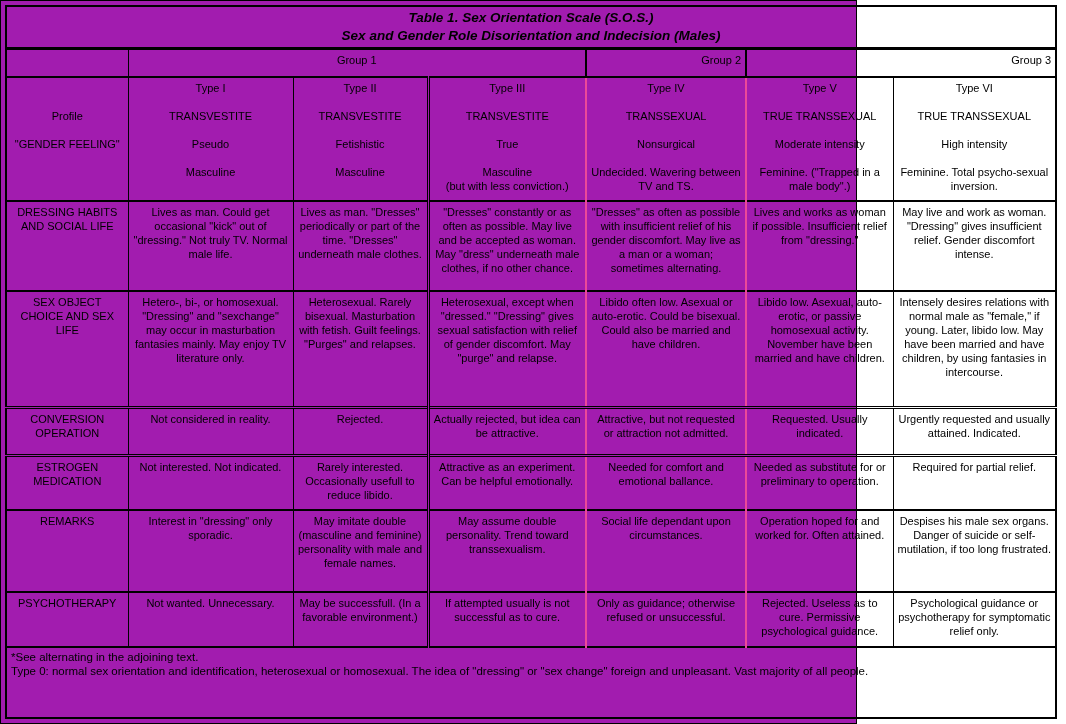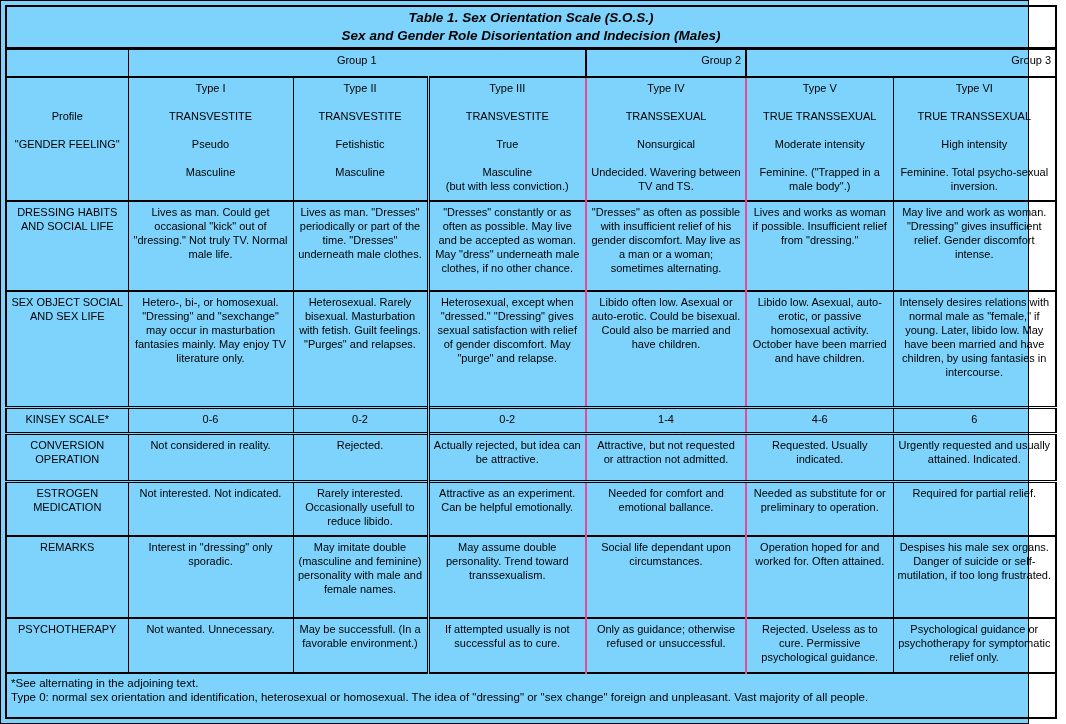--- a/index.html
+++ b/index.html
@@ -1,19 +1,19 @@
 <!DOCTYPE html>
 <html><head>
 <meta charset="utf-8">
 <style>
   html,body{margin:0;padding:0;background:#fff;}
   body{font-family:"Liberation Sans",sans-serif;color:#000;}
   .page{
-    width:1029px;height:724px;box-sizing:border-box;
-    border:1px solid #000;padding:4px;background:#7dd3fc;
+    width:857px;height:724px;box-sizing:border-box;
+    border:1px solid #000;padding:4px;background:#a21caf;
   }
   table.sos{
     width:100%;height:100%;
     border-collapse:collapse;table-layout:fixed;
     border:2px solid #000;
   }
   td{
     border:1px solid #000;
     vertical-align:top;text-align:center;
     font-size:11px;line-height:14px;
@@ -126,38 +126,29 @@
       <td>DRESSING HABITS AND SOCIAL LIFE</td>
       <td>Lives as man. Could get occasional "kick" out of "dressing." Not truly TV. Normal male life.</td>
       <td>Lives as man. "Dresses" periodically or part of the time. "Dresses" underneath male clothes.</td>
       <td>"Dresses" constantly or as often as possible. May live and be accepted as woman. May "dress" underneath male clothes, if no other chance.</td>
       <td>"Dresses" as often as possible with insufficient relief of his gender discomfort. May live as a man or a woman; sometimes alternating.</td>
       <td>Lives and works as woman if possible. Insufficient relief from "dressing."</td>
       <td>May live and work as woman. "Dressing" gives insufficient relief. Gender discomfort intense.</td>
     </tr>
 
     <tr class="body sep" style="height:117px">
-      <td>SEX OBJECT SOCIAL AND SEX LIFE</td>
+      <td>SEX OBJECT CHOICE AND SEX LIFE</td>
       <td>Hetero-, bi-, or homosexual. "Dressing" and "sexchange" may occur in masturbation fantasies mainly. May enjoy TV literature only.</td>
       <td>Heterosexual. Rarely bisexual. Masturbation with fetish. Guilt feelings. "Purges" and relapses.</td>
       <td>Heterosexual, except when "dressed." "Dressing" gives sexual satisfaction with relief of gender discomfort. May "purge" and relapse.</td>
       <td>Libido often low. Asexual or auto-erotic. Could be bisexual. Could also be married and have children.</td>
-      <td>Libido low. Asexual, auto-erotic, or passive homosexual activity. October have been married and have children.</td>
+      <td>Libido low. Asexual, auto-erotic, or passive homosexual activity. November have been married and have children.</td>
       <td>Intensely desires relations with normal male as "female," if young. Later, libido low. May have been married and have children, by using fantasies in intercourse.</td>
     </tr>
 
-    <tr class="body sepd" style="height:26px">
-      <td>KINSEY SCALE*</td>
-      <td>0-6</td>
-      <td>0-2</td>
-      <td>0-2</td>
-      <td>1-4</td>
-      <td>4-6</td>
-      <td>6</td>
-    </tr>
 
     <tr class="body sepd" style="height:48px">
       <td>CONVERSION OPERATION</td>
       <td>Not considered in reality.</td>
       <td>Rejected.</td>
       <td>Actually rejected, but idea can be attractive.</td>
       <td>Attractive, but not requested or attraction not admitted.</td>
       <td>Requested. Usually indicated.</td>
       <td>Urgently requested and usually attained. Indicated.</td>
     </tr>

